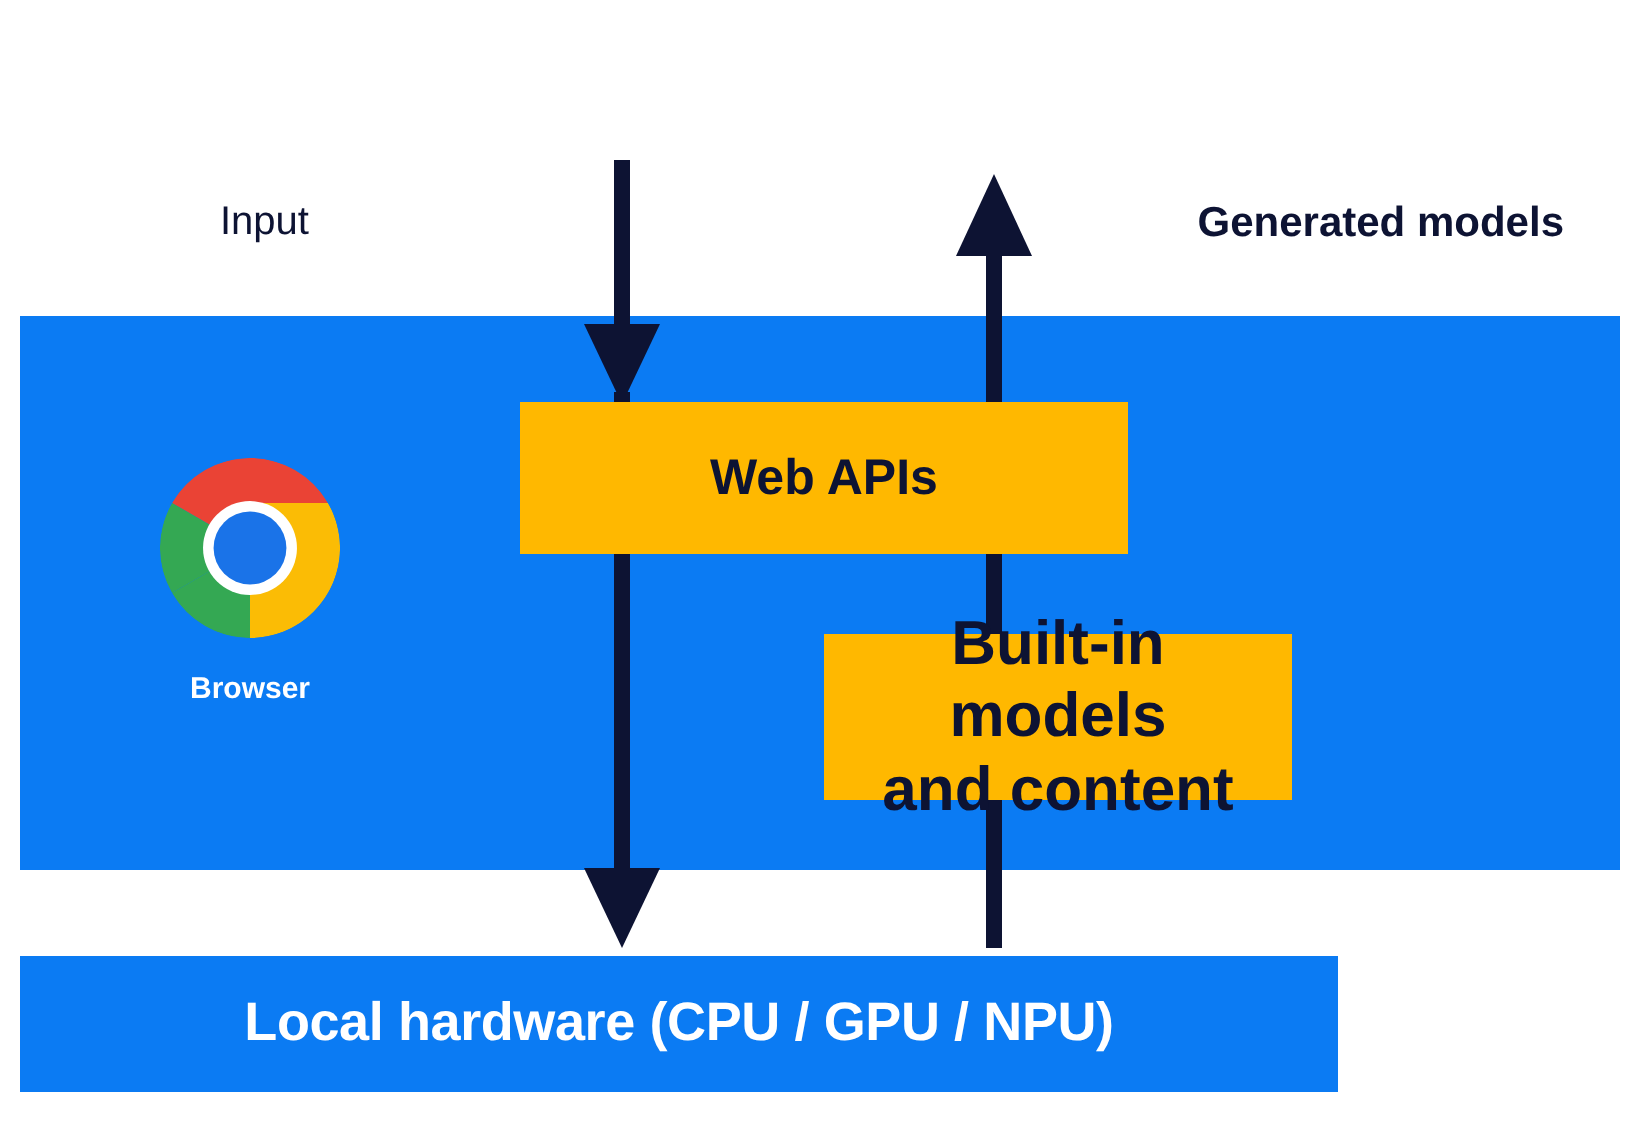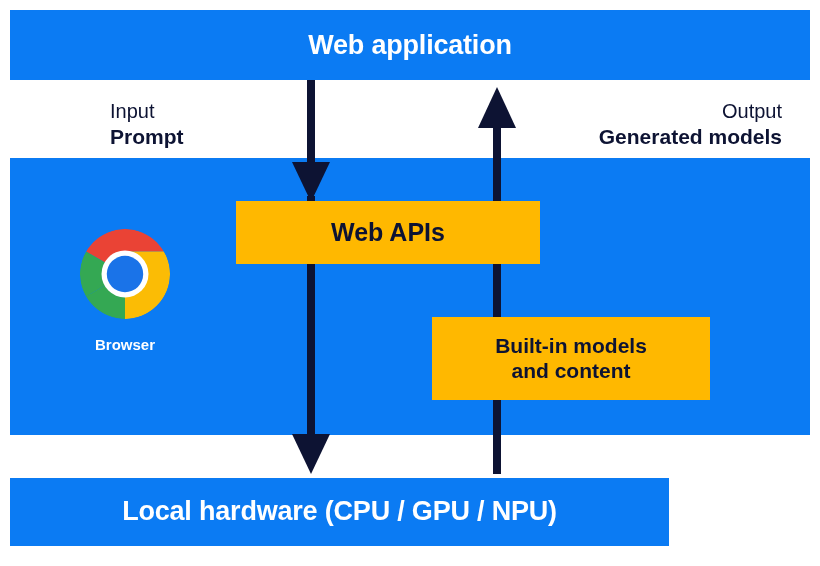--- a/index.html
+++ b/index.html
@@ -77,33 +77,33 @@
     display: flex;
     align-items: center;
     justify-content: center;
     text-align: center;
     color: #0d1333;
     font-weight: bold;
     z-index: 5;
     box-sizing: border-box;
   }
   #box-web-apis {
-    left: 236px;
+    left: 260px;
     top: 201px;
     width: 304px;
-    height: 63px;
+    height: 76px;
     font-size: 25px;
     text-align: center;
   }
   #box-built-in-models {
-    left: 432px;
+    left: 412px;
     top: 317px;
-    width: 278px;
+    width: 234px;
     height: 83px;
-    font-size: 21px;
+    font-size: 31px;
     line-height: 1.18;
     padding: 0 10px;
   }
   .box-label { display: block; }
 
   
   #browser-group {
     position: absolute;
     left: 60px;
     top: 228px;
@@ -158,23 +158,20 @@
     right: 38px;
     top: 99px;
     text-align: right;
   }
 </style>
 </head>
 <body>
 
 <div id="stage" style="--blue:#0b7bf3; --yellow:#ffb800;">
 
-  <div class="band" id="band-web-application">
-    <div class="band-title">Web application</div>
-  </div>
 
   <div class="band" id="band-browser"></div>
 
   <div class="band" id="band-local-hardware">
     <div class="band-title">Local hardware (CPU / GPU / NPU)</div>
   </div>
 
   <svg class="arrow-layer below" viewBox="0 0 820 566" width="820" height="566" aria-hidden="true">
     <g fill="#0d1333" stroke="none">
 
@@ -221,21 +218,19 @@
 
   <div class="yellow-box" id="box-built-in-models">
     <span>
       <span class="box-label">Built-in models</span>
       <span class="box-label">and content</span>
     </span>
   </div>
 
   <div class="caption" id="caption-input">
     <span class="small">Input</span>
-    <span class="big">Prompt</span>
   </div>
 
   <div class="caption" id="caption-output">
-    <span class="small">Output</span>
     <span class="big">Generated models</span>
   </div>
 
 </div>
 
 </body></html>

